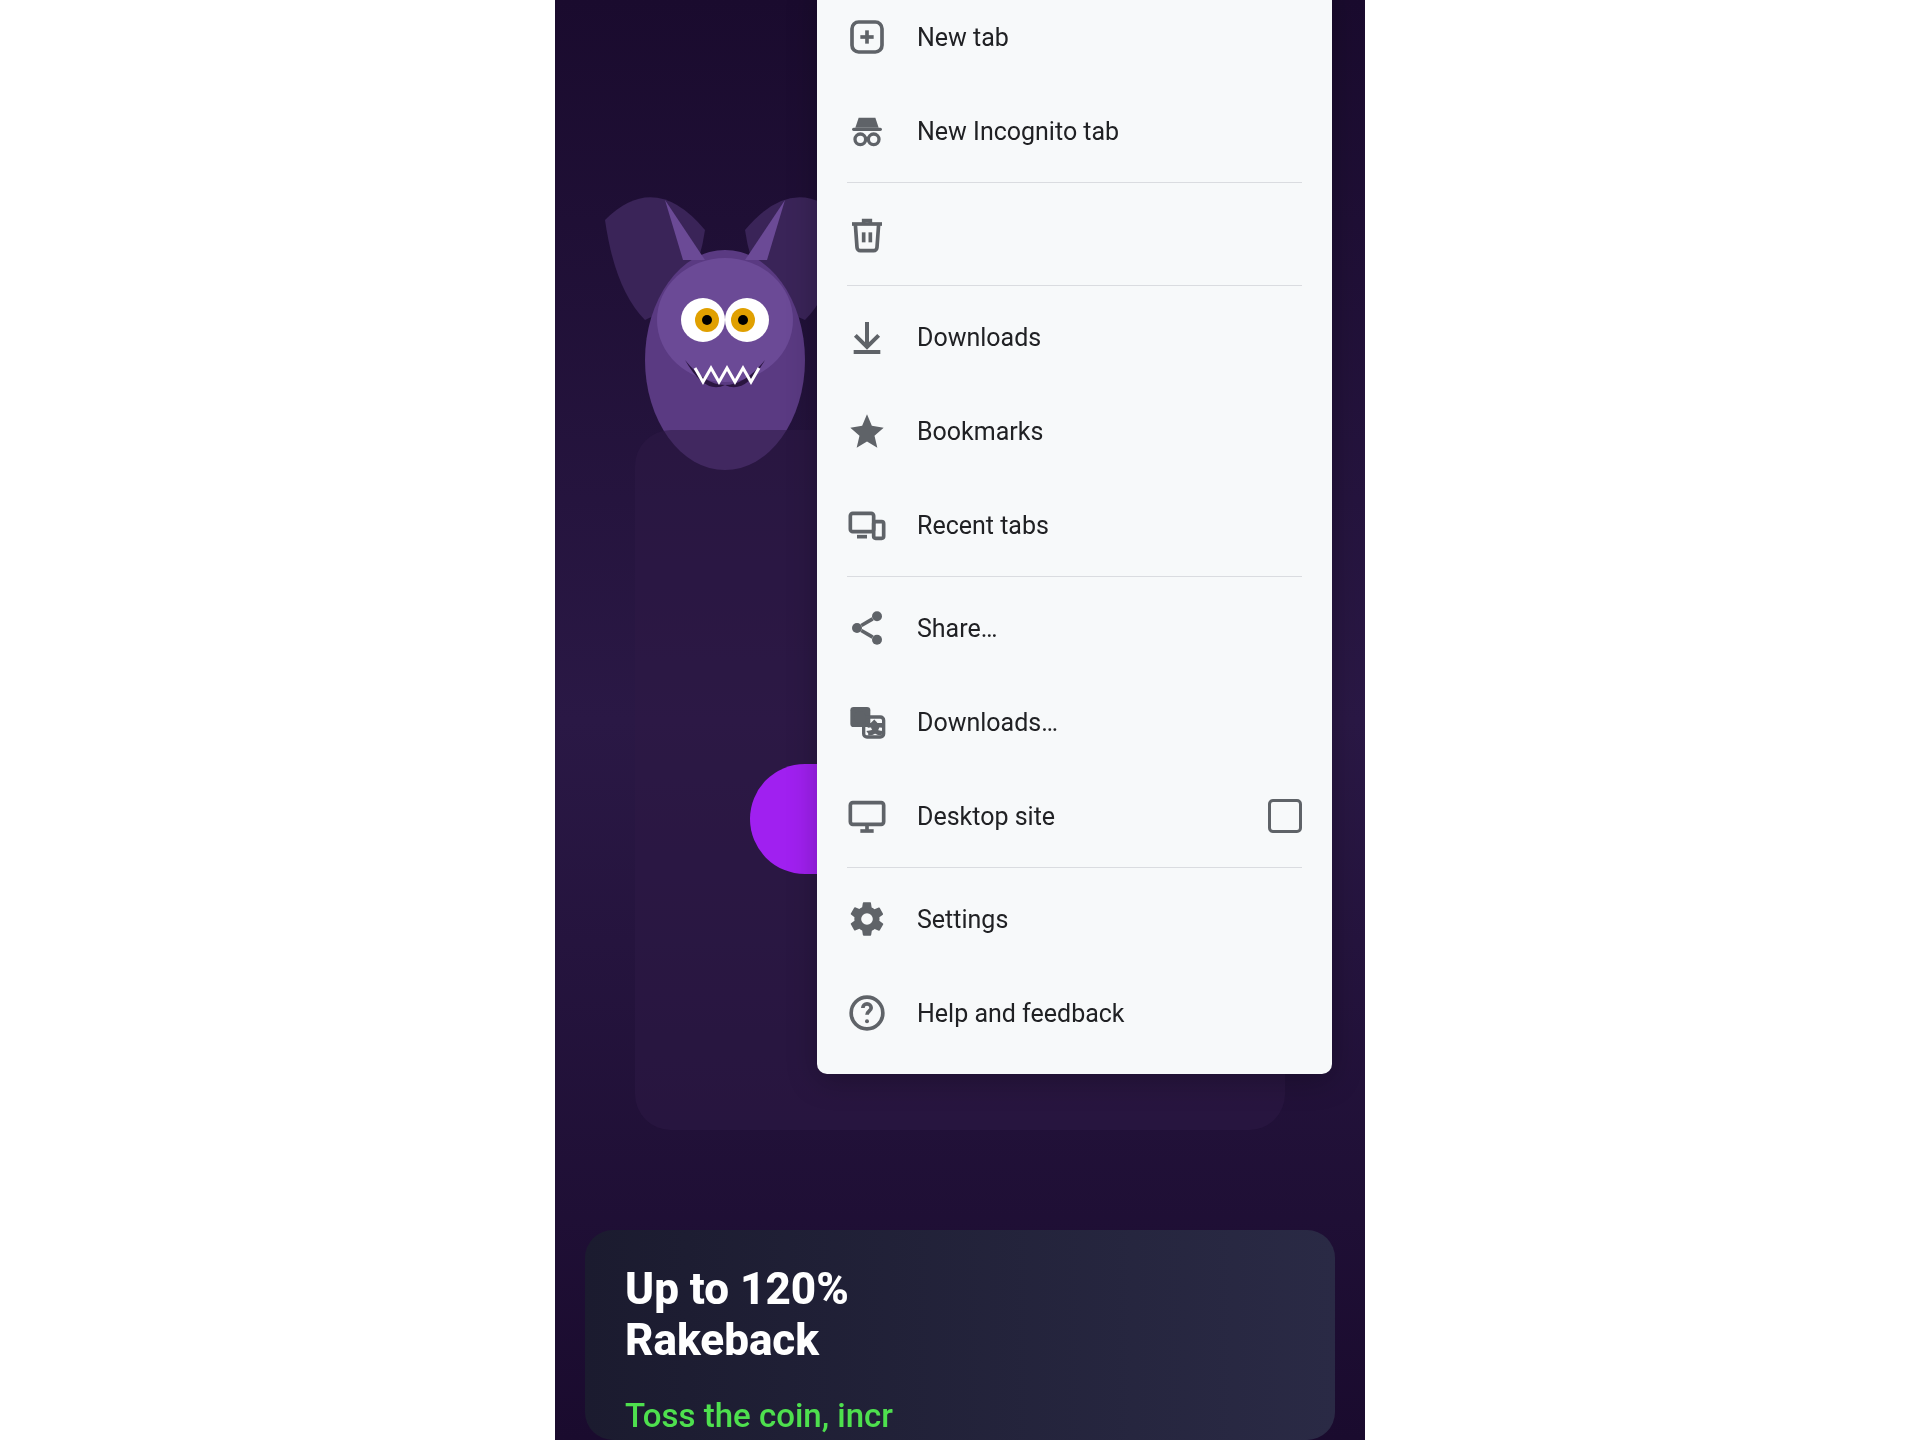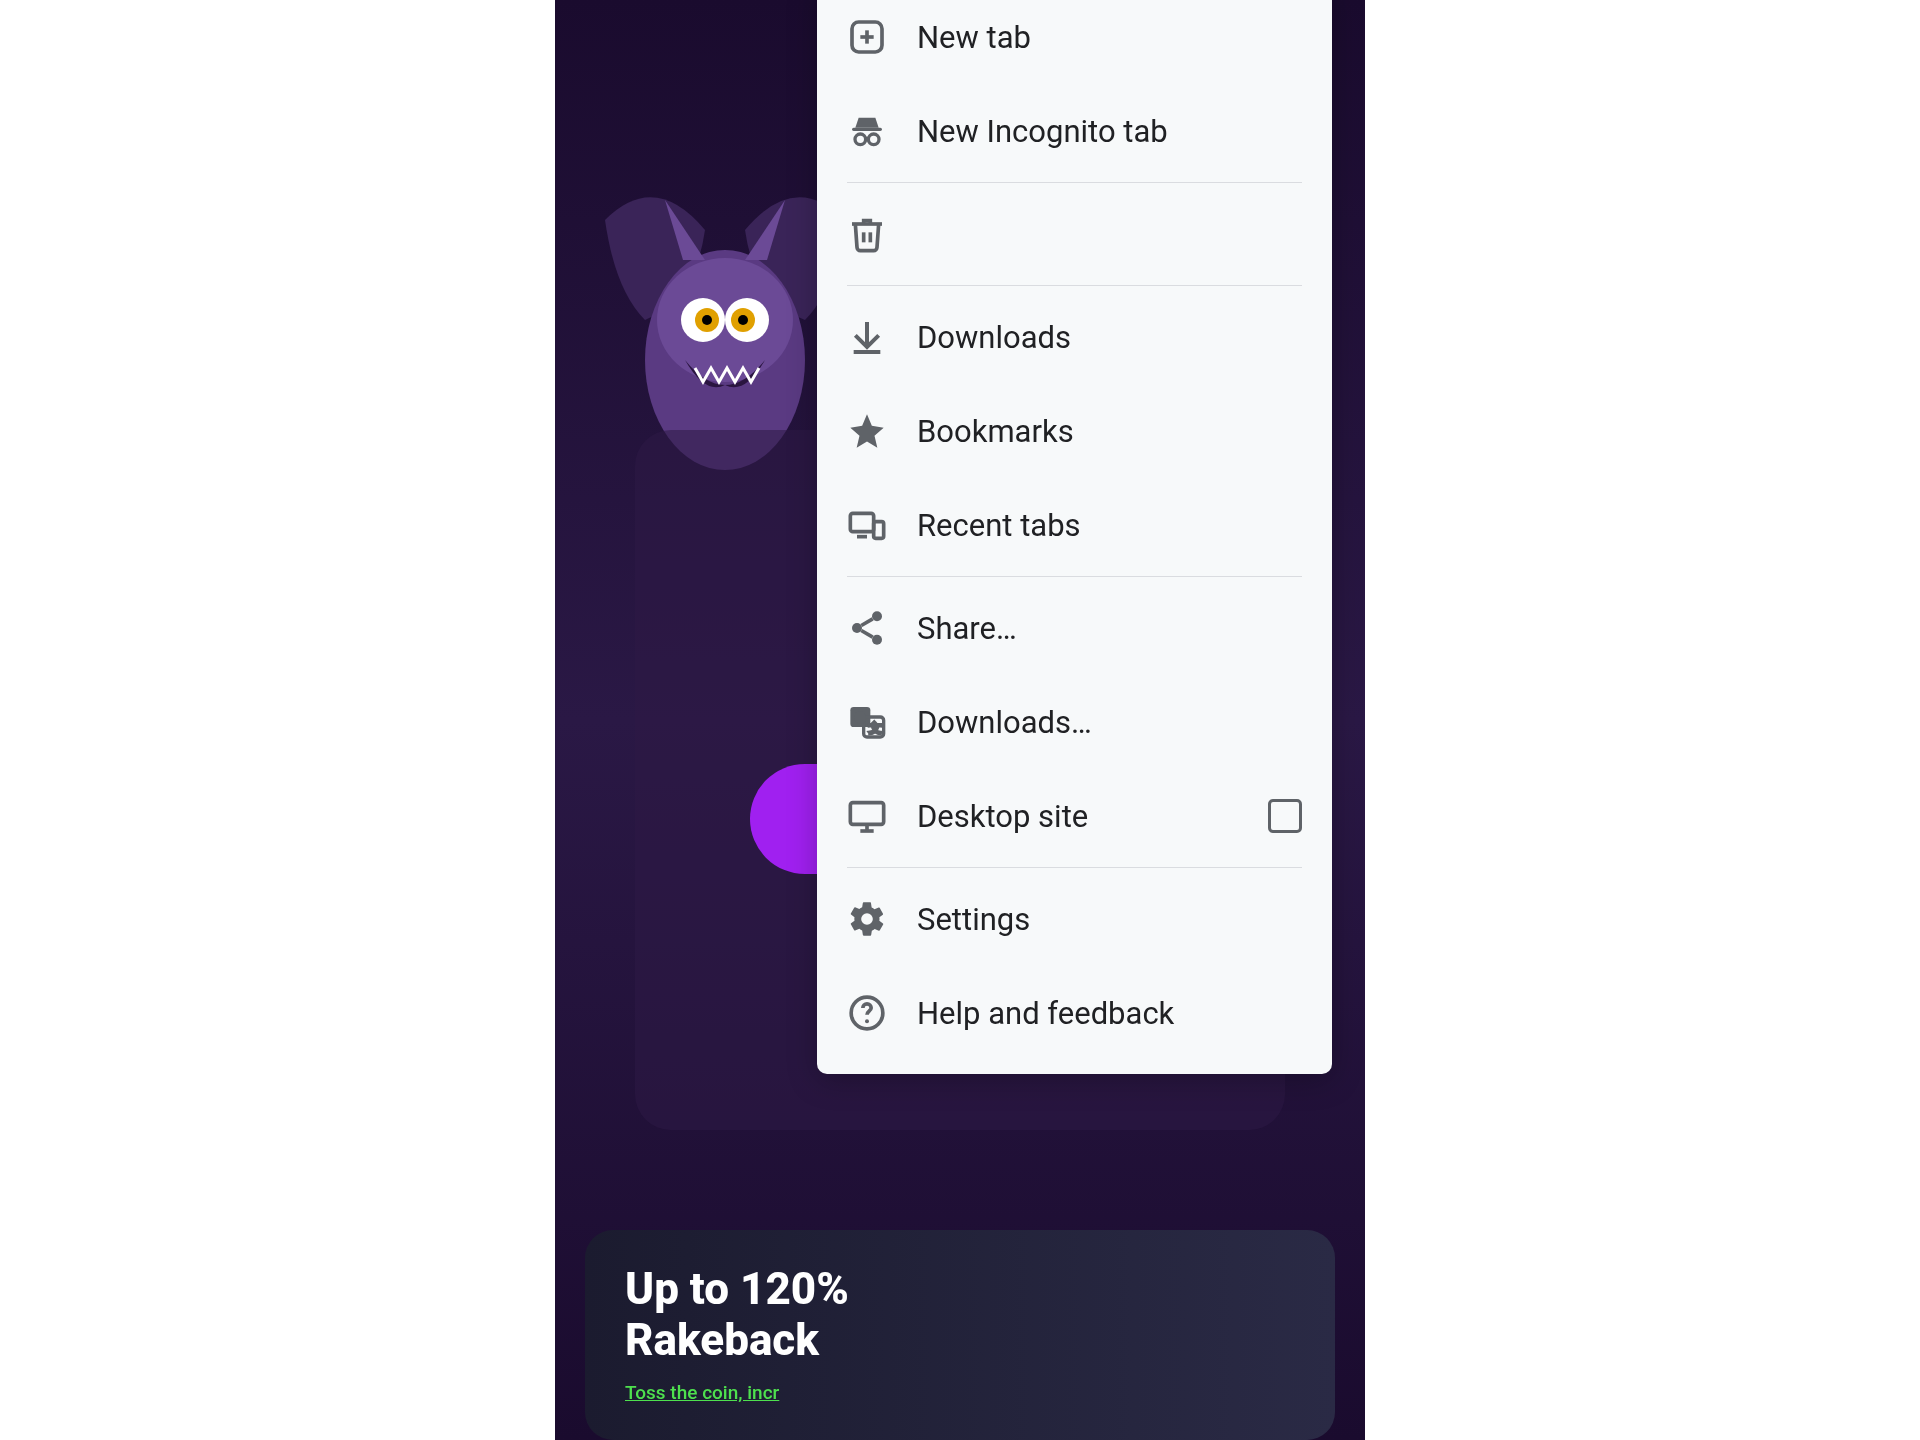--- a/index.html
+++ b/index.html
@@ -70,25 +70,24 @@
     border-radius: 28px;
     padding: 34px 40px;
   }
   .rakeback-title {
     color: #fff;
     font-size: 44px;
     font-weight: 800;
     line-height: 1.15;
   }
   .rakeback-sub {
-    margin-top: 16px;
+    margin-top: 31px;
     color: #4ee04e;
-    font-size: 19px;
+    font-size: 33px;
     font-weight: 500;
-    text-decoration: underline;
   }
 
   
   .menu {
     position: absolute;
     left: 817px;
     top: -20px;
     width: 515px;
     background: #f7f9fa;
     border-radius: 10px;
@@ -107,21 +106,21 @@
     height: 40px;
     display: flex;
     align-items: center;
     justify-content: center;
     color: #5f6368;
     flex: 0 0 40px;
   }
   .menu-icon svg { width: 40px; height: 40px; }
   .menu-label {
     margin-left: 30px;
-    font-size: 31px;
+    font-size: 25px;
     color: #202124;
     flex: 1 1 auto;
   }
   .menu-divider {
     height: 1px;
     background: #dadce0;
     margin: 4px 30px;
   }
   .menu-check {
     width: 34px;

